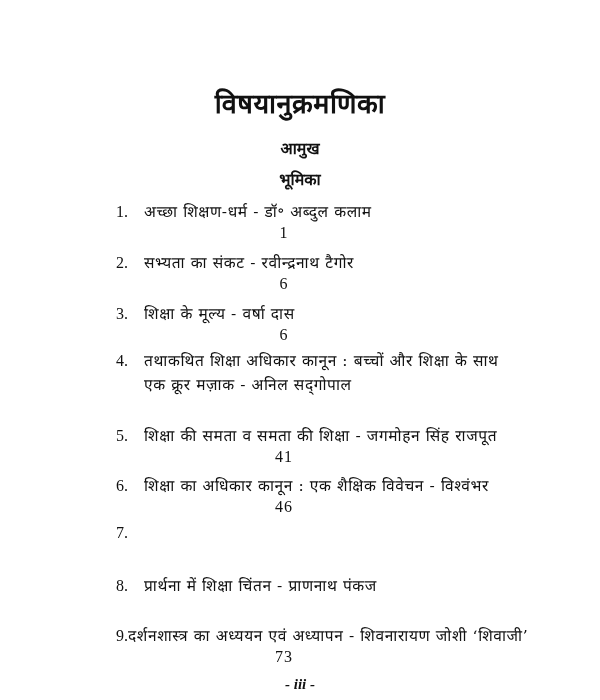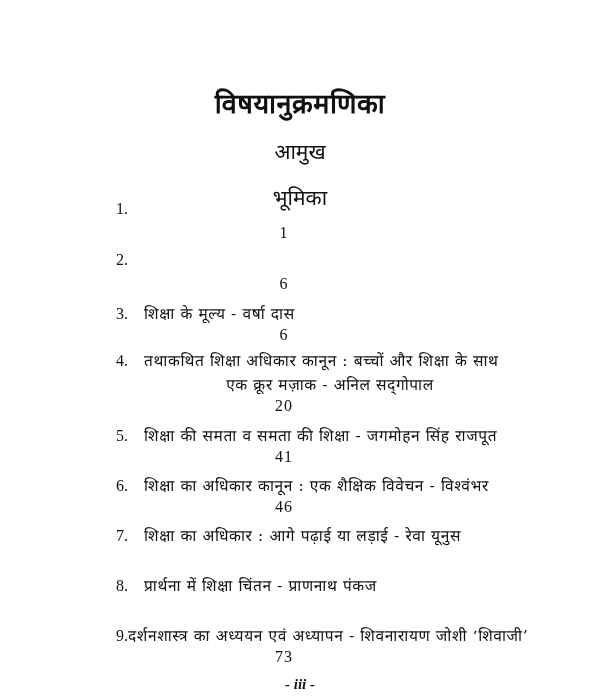--- a/index.html
+++ b/index.html
@@ -24,24 +24,25 @@
       font-family: "DejaVu Sans", sans-serif;
       font-weight: bold;
       font-size: 27px;
       letter-spacing: 0.5px;
     }
     .front {
       position: absolute;
       left: 0;
       width: 600px;
       text-align: center;
-      font-size: 21px;
+      font-size: 16px;
+      font-weight: bold;
     }
     .front.one { top: 137px; }
-    .front.two { top: 183px; }
+    .front.two { top: 168px; }
     .entry {
       position: absolute;
       left: 116px;
       width: 400px;
       font-size: 15.5px;
     }
     .entry .line {
       display: flex;
       align-items: baseline;
       height: 24px;
@@ -55,21 +56,20 @@
     }
     .entry .text {
       display: inline-block;
       letter-spacing: 0.6px;
     }
     .entry .cont {
       padding-left: 28px;
       height: 24px;
       white-space: nowrap;
       letter-spacing: 0.6px;
-      text-align: center;
     }
     .entry .page {
       text-align: center;
       width: 336px;
       margin-left: 0;
       font-family: "Liberation Serif", serif;
       font-size: 16px;
       letter-spacing: 1px;
       height: 22px;
     }
@@ -89,46 +89,47 @@
 <body>
 
 <div class="title">विषयानुक्रमणिका</div>
 
 <div class="front one">आमुख</div>
 <div class="front two">भूमिका</div>
 
 <div class="entry" style="top:200px;">
   <div class="line">
     <span class="num">1.</span>
+    <span class="text">अच्छा शिक्षण-धर्म  - डॉ॰ अब्दुल कलाम</span>
   </div>
   <div class="page">1</div>
 </div>
 
 <div class="entry" style="top:251px;">
   <div class="line">
     <span class="num">2.</span>
+    <span class="text">सभ्यता का संकट - रवीन्द्रनाथ टैगोर</span>
   </div>
   <div class="page">6</div>
 </div>
 
 <div class="entry" style="top:302px;">
   <div class="line">
     <span class="num">3.</span>
     <span class="text">शिक्षा के मूल्य -   वर्षा दास</span>
   </div>
   <div class="page">6</div>
 </div>
 
 <div class="entry" style="top:349px;">
   <div class="line">
     <span class="num">4.</span>
     <span class="text">तथाकथित शिक्षा अधिकार कानून : बच्चों और शिक्षा के साथ</span>
   </div>
   <div class="cont">एक क्रूर मज़ाक - अनिल सद्‌गोपाल</div>
-  <div class="page">20</div>
 </div>
 
 <div class="entry" style="top:424px;">
   <div class="line">
     <span class="num">5.</span>
     <span class="text">शिक्षा की समता व समता की शिक्षा - जगमोहन सिंह राजपूत</span>
   </div>
   <div class="page">41</div>
 </div>
 
@@ -136,21 +137,20 @@
   <div class="line">
     <span class="num">6.</span>
     <span class="text">शिक्षा का अधिकार कानून : एक शैक्षिक विवेचन - विश्वंभर</span>
   </div>
   <div class="page">46</div>
 </div>
 
 <div class="entry" style="top:524px;">
   <div class="line">
     <span class="num">7.</span>
-    <span class="text">शिक्षा का अधिकार : आगे पढ़ाई या लड़ाई - रेवा यूनुस</span>
   </div>
 </div>
 
 <div class="entry" style="top:574px;">
   <div class="line">
     <span class="num">8.</span>
     <span class="text">प्रार्थना में शिक्षा चिंतन - प्राणनाथ पंकज</span>
   </div>
 </div>
 

